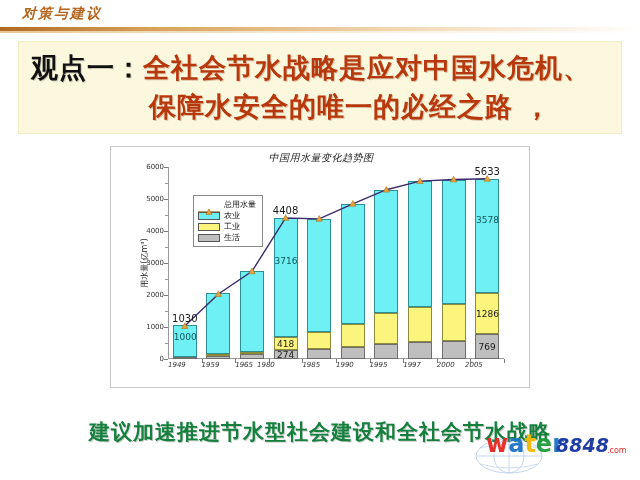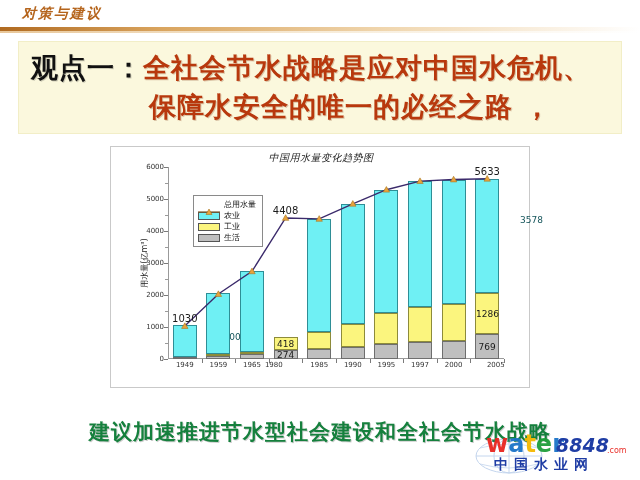--- a/index.html
+++ b/index.html
@@ -107,27 +107,27 @@
   }
   .seg{width:100%;box-sizing:border-box;position:relative;}
   .seg-nong{background:#6ff0f4;border:1px solid #2e8e96;}
   .seg-gong{background:#fbf57e;border:1px solid #8d8b3a;}
   .seg-sheng{background:#bfbfbf;border:1px solid #6e6e6e;}
   .seg-label{
     position:absolute;left:0;width:100%;text-align:center;
     top:50%;transform:translateY(-50%);
     font-size:9px;color:#1a1a1a;white-space:nowrap;
   }
-  .seg-nong .seg-label{color:#15555b;padding-left:44px;}
+  .seg-nong .seg-label{color:#15555b;}
   .total-label{
     position:absolute;text-align:center;font-size:10px;color:#1a1a1a;
     white-space:nowrap;
   }
   .xtick{
-    position:absolute;top:194px;text-align:center;font-size:7px;color:#333;
+    position:absolute;top:194px;text-align:left;font-size:7px;color:#333;font-style:italic;
   }
   .xtick-mark{
     position:absolute;top:0;width:1px;height:4px;background:#7a7a7a;
   }
 
   .legend{
     position:absolute;left:25px;top:28px;
     background:#ffffff;border:1px solid #8a8a8a;
     padding:3px 6px 3px 4px;
   }
@@ -244,20 +244,23 @@
           <div class="seg seg-gong" style="height: 1.28px;"></div>
           <div class="seg seg-nong" style="height: 81.28px;"></div>
         </div>
         <div class="barcol" style="left: 105.504px; width: 24.192px;">
           <div class="seg seg-sheng" style="height: 8.768px;">
             <span class="seg-label">274</span>
           </div>
           <div class="seg seg-gong" style="height: 13.376px;">
             <span class="seg-label">418</span>
           </div>
+          <div class="seg seg-nong" style="height: 118.912px;">
+            <span class="seg-label" style="top: 36%;">3716</span>
+          </div>
         </div>
         <div class="barcol" style="left: 139.104px; width: 24.192px;">
           <div class="seg seg-sheng" style="height: 10.24px;"></div>
           <div class="seg seg-gong" style="height: 16.64px;"></div>
           <div class="seg seg-nong" style="height: 113.28px;"></div>
         </div>
         <div class="barcol" style="left: 172.704px; width: 24.192px;">
           <div class="seg seg-sheng" style="height: 12.48px;"></div>
           <div class="seg seg-gong" style="height: 22.08px;"></div>
           <div class="seg seg-nong" style="height: 120.64px;"></div>
@@ -319,21 +322,21 @@
         <div class="xtick" style="left: 134.4px; width: 33.6px;">1985</div>
         <div class="xtick-mark" style="left: 168px; top: 192px;"></div>
         <div class="xtick" style="left: 168px; width: 33.6px;">1990</div>
         <div class="xtick-mark" style="left: 201.6px; top: 192px;"></div>
         <div class="xtick" style="left: 201.6px; width: 33.6px;">1995</div>
         <div class="xtick-mark" style="left: 235.2px; top: 192px;"></div>
         <div class="xtick" style="left: 235.2px; width: 33.6px;">1997</div>
         <div class="xtick-mark" style="left: 268.8px; top: 192px;"></div>
         <div class="xtick" style="left: 268.8px; width: 33.6px;">2000</div>
         <div class="xtick-mark" style="left: 302.4px; top: 192px;"></div>
-        <div class="xtick" style="left: 311px; width: 33.6px;">2005</div>
+        <div class="xtick" style="left: 297px; width: 33.6px;">2005</div>
         <div class="xtick-mark" style="left: 336px; top: 192px;"></div>
       </div>
 
     <div class="legend">
       <div class="legend-row">
         <span class="legend-line">
           <svg width="22" height="8">
               <line x1="0" y1="4" x2="22" y2="4" stroke="#7a5a2a" stroke-width="1.2"></line>
               <polygon points="11,1 14,6.5 8,6.5" fill="#e8a33d" stroke="#a8761f" stroke-width="0.6"></polygon>
             </svg>
@@ -363,14 +366,13 @@
     <ellipse cx="35" cy="20" rx="33" ry="17" fill="none" stroke="#4a7fc8" stroke-width="1"></ellipse>
     <ellipse cx="35" cy="20" rx="15" ry="17" fill="none" stroke="#4a7fc8" stroke-width="1"></ellipse>
     <line x1="2" y1="20" x2="68" y2="20" stroke="#4a7fc8" stroke-width="1"></line>
     <line x1="35" y1="3" x2="35" y2="37" stroke="#4a7fc8" stroke-width="1"></line>
     <path d="M6 12 Q35 4 64 12" fill="none" stroke="#4a7fc8" stroke-width="0.8"></path>
     <path d="M6 28 Q35 36 64 28" fill="none" stroke="#4a7fc8" stroke-width="0.8"></path>
   </svg>
   <div class="wm-water" id="wm-water"><span>w</span><span>a</span><span>t</span><span>e</span><span>r</span></div>
   <div class="wm-num">8848</div>
   <div class="wm-dotcom">.com</div>
-  <div class="wm-cn">中国水业网</div>
 </div>
 
 </body></html>

